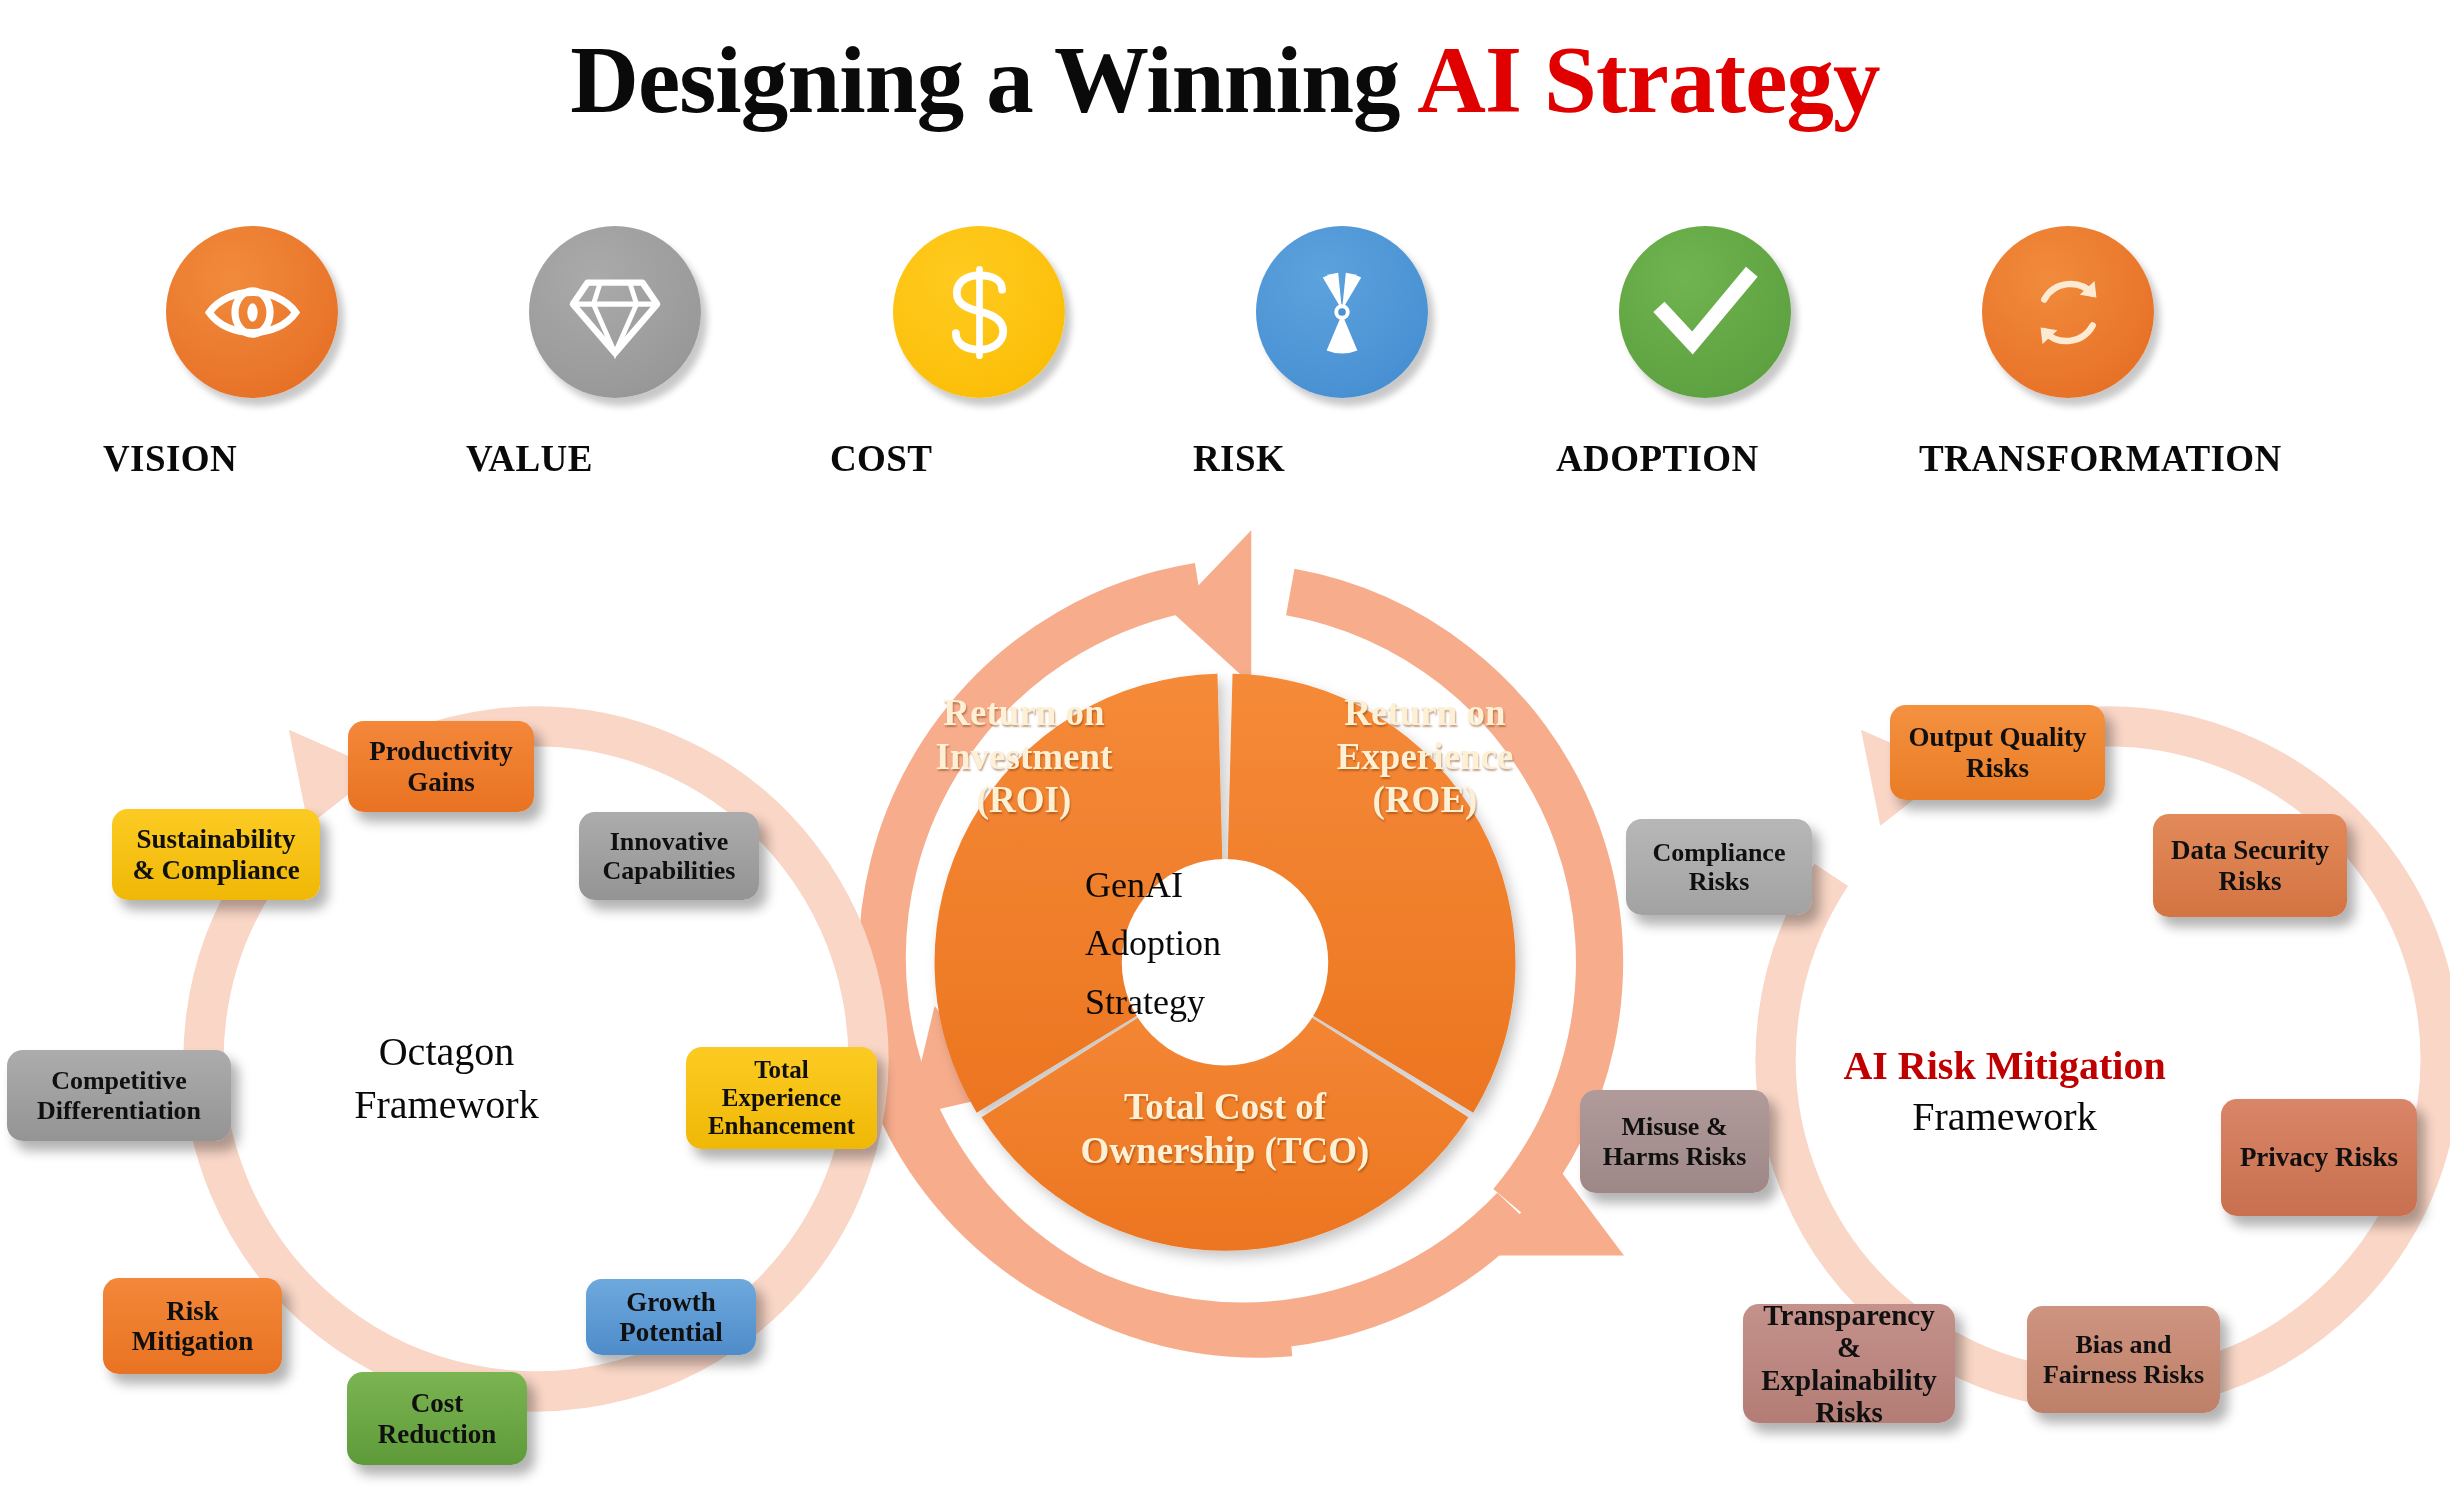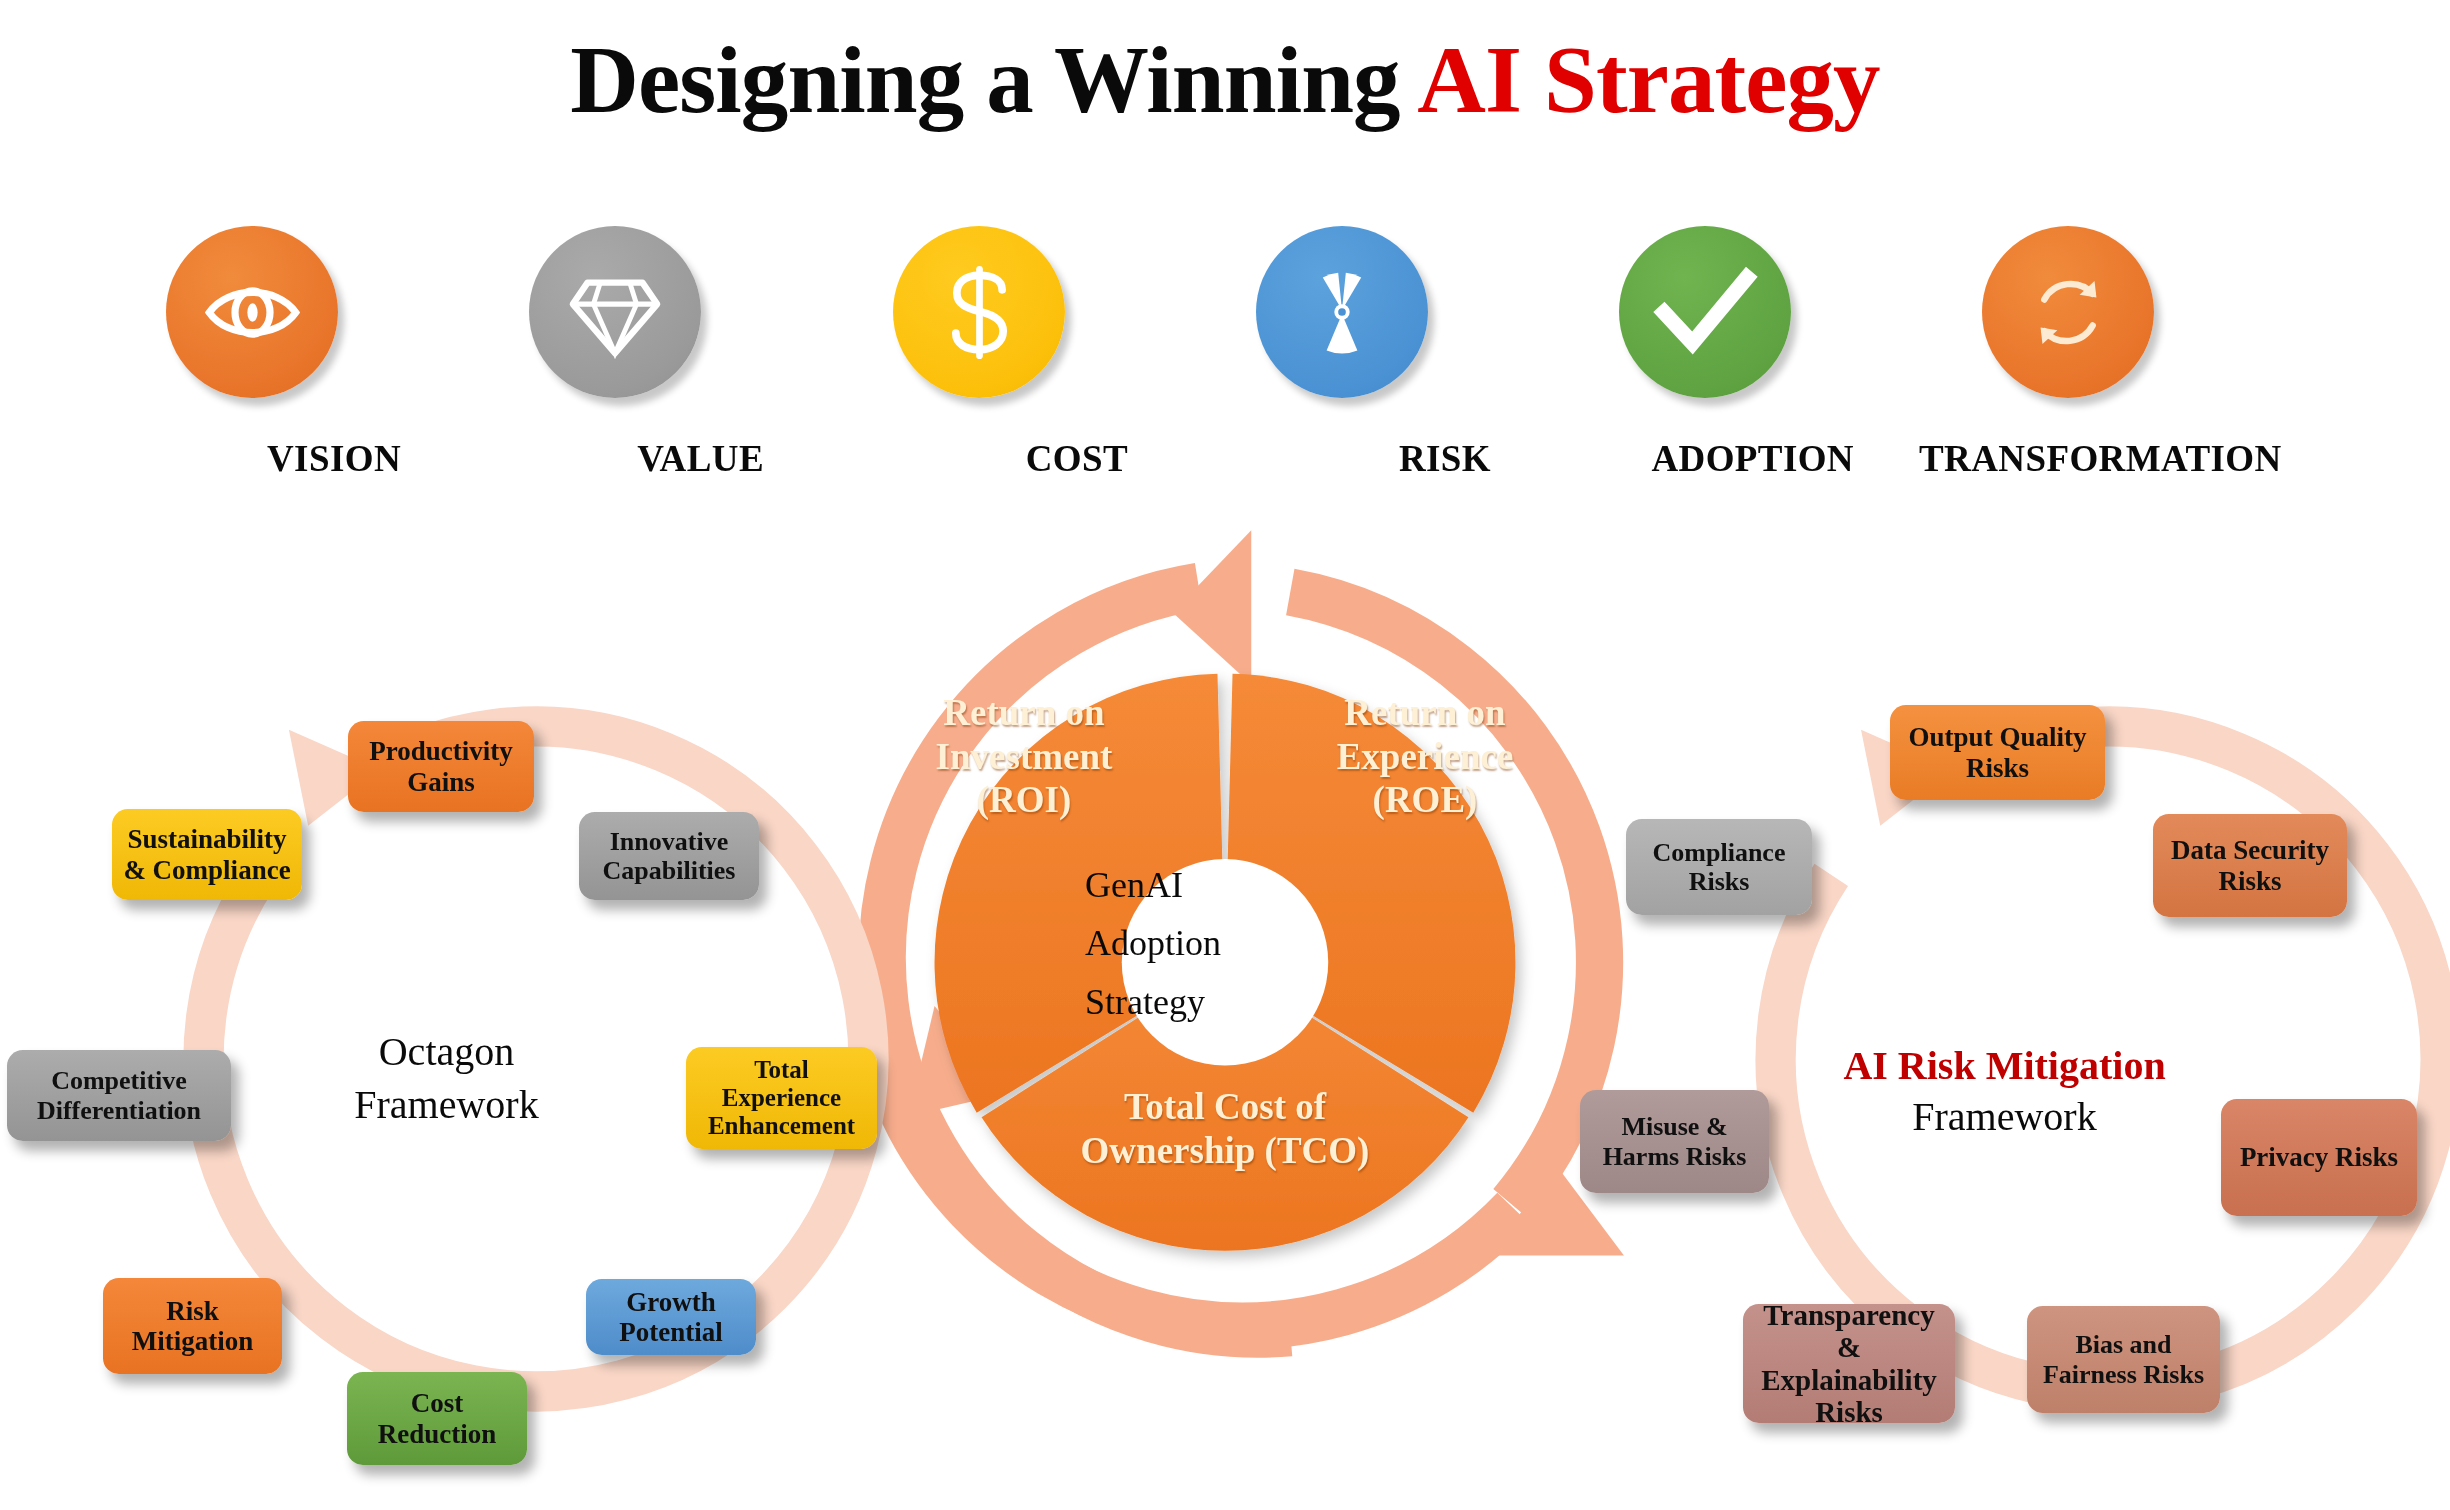--- a/index.html
+++ b/index.html
@@ -13,21 +13,21 @@
   #title{
     position:absolute;left:0;top:24.5px;width:2450px;text-align:center;
     font-size:95px;font-weight:bold;letter-spacing:-0.9px;white-space:nowrap;
     font-family:"Liberation Serif","DejaVu Serif",serif;
   }
   #title .t-black{color:#0a0a0a;}
   #title .t-red{color:#e00000;}
 
   
   #icon-row{position:absolute;left:0;top:226px;width:2450px;height:315px;}
-  .icon-cell{position:absolute;top:0;width:298px;text-align:right;}
+  .icon-cell{position:absolute;top:0;width:298px;text-align:left;}
   .icon-circle{
     width:172px;height:172px;border-radius:50%;margin:0 auto;
     display:flex;align-items:center;justify-content:center;
     box-shadow:6.1px 7.9px 7.9px rgba(0,0,0,0.22);
     position:relative;
   }
   .icon-circle svg{display:block;}
   .icon-label{
     margin-top:39px;font-size:37px;font-weight:bold;color:#0a0a0a;
     letter-spacing:0.4px;white-space:nowrap;
@@ -227,21 +227,21 @@
 </div>
 <div class="node" style="left:347px;top:1372px;width:180px;height:93px;font-size:27px;background:linear-gradient(180deg,#7BB552,#5F9A3A);">
   <span><span>Cost</span><br><span>Reduction</span></span>
 </div>
 <div class="node" style="left:103px;top:1278px;width:179px;height:96px;font-size:27px;background:linear-gradient(180deg,#F4873A,#E87322);">
   <span><span>Risk</span><br><span>Mitigation</span></span>
 </div>
 <div class="node" style="left:7px;top:1050px;width:224px;height:91px;font-size:26px;background:linear-gradient(180deg,#ACACAC,#949494);">
   <span><span>Competitive</span><br><span>Differentiation</span></span>
 </div>
-<div class="node" style="left:112px;top:809px;width:190px;height:91px;font-size:27px;background:linear-gradient(180deg,#FCCB23,#F0B806);">
+<div class="node" style="left:112px;top:809px;width:208px;height:91px;font-size:27px;background:linear-gradient(180deg,#FCCB23,#F0B806);">
   <span><span>Sustainability</span><br><span>&amp; Compliance</span></span>
 </div>
 
 <div class="fw-caption" style="left:245px;top:1026px;width:403px;">
   <span class="fw-black">Octagon</span>
   <span class="fw-black">Framework</span>
 </div>
 
 <svg class="layer" width="2450" height="1510" viewBox="0 0 2800 1726">
   <g fill="none" stroke="#F9D6C6" stroke-width="46" stroke-linecap="butt">

